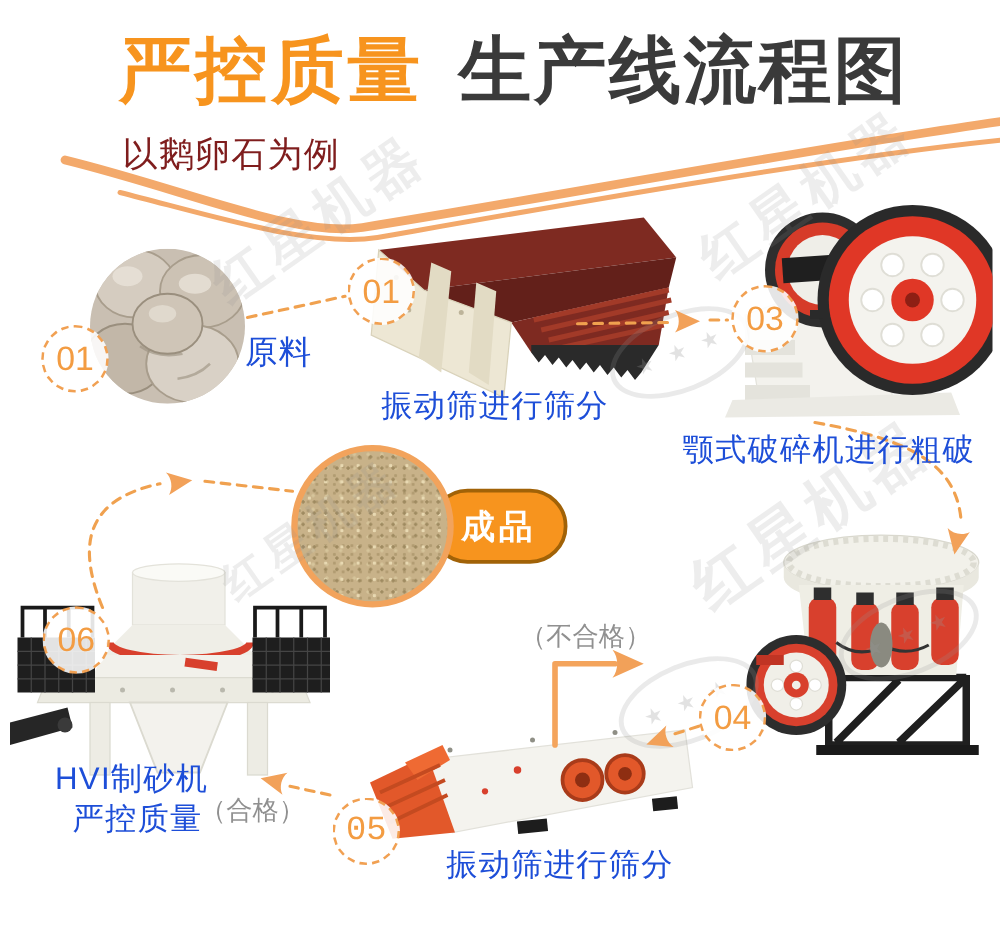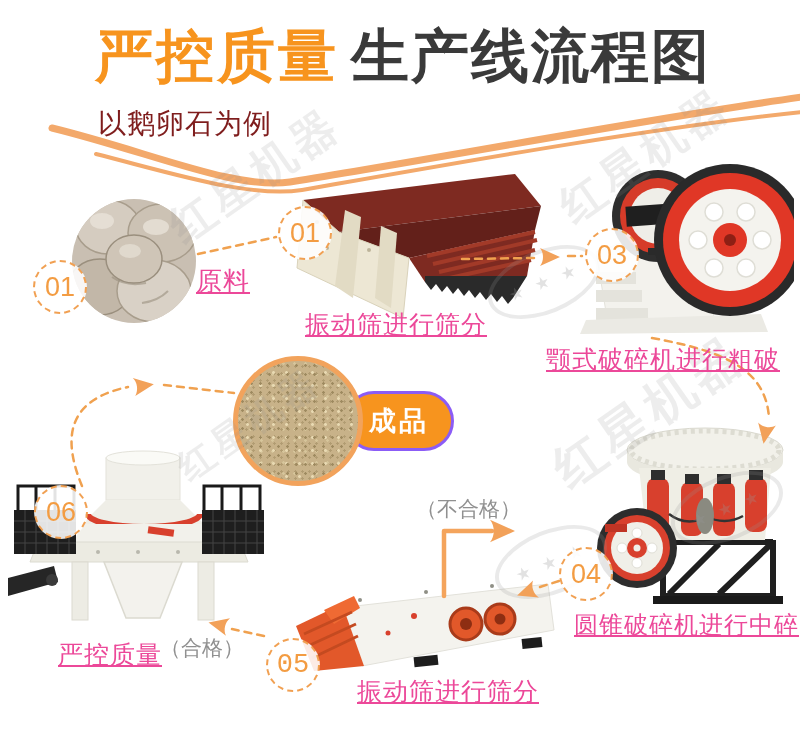--- a/index.html
+++ b/index.html
@@ -5,38 +5,38 @@
   html,body{margin:0;padding:0;background:#fff;}
   .stage{
     position:relative;width:800px;height:750px;background:#ffffff;overflow:hidden;
     font-family:"Liberation Sans","DejaVu Sans",sans-serif;
   }
   .abs{position:absolute;}
 
   
   .title-row{position:absolute;left:95px;top:18px;display:flex;align-items:baseline;white-space:nowrap;}
   .title-accent{font-size:58px;font-weight:bold;color:#F7941E;letter-spacing:3px;}
-  .title-main{font-size:58px;font-weight:bold;color:#3A3A3A;margin-left:12px;letter-spacing:2px;}
+  .title-main{font-size:58px;font-weight:bold;color:#3A3A3A;margin-left:28px;letter-spacing:2px;}
   .subtitle{position:absolute;left:98px;top:105px;font-size:28px;color:#7f1d1d;letter-spacing:1px;}
 
   
   .layer-swoosh{z-index:1;} .layer-img{z-index:2;} .layer-badge{z-index:3;}
   .layer-sand{z-index:4;} .layer-conn{z-index:6;}
 
   
   .step-num{
     position:absolute;width:50px;height:50px;border:2px dashed #F1A052;border-radius:50%;
     background:rgba(255,255,255,0.88);color:#F39C42;font-size:27px;
     display:flex;align-items:center;justify-content:center;z-index:7;
   }
   .n01{left:33px;top:260px;} .n02{left:278px;top:206px;} .n03{left:585px;top:228px;}
   .n04{left:559px;top:547px;} .n05{left:266px;top:638px;font-family:Liberation Mono, monospace;} .n06{left:34px;top:485px;}
 
   
-  .lbl{position:absolute;color:#ec4899;font-size:25px;letter-spacing:1px;z-index:7;white-space:nowrap;text-decoration:underline;}
+  .lbl{position:absolute;color:#1d4ed8;font-size:25px;letter-spacing:1px;z-index:7;white-space:nowrap;}
   .lbl-raw{left:196px;top:264px;font-size:26px;}
   .lbl-feeder{left:305px;top:308px;}
   .lbl-jaw{left:546px;top:343px;}
   .lbl-cone{left:574px;top:609px;font-size:24px;}
   .lbl-screen{left:357px;top:675px;}
   .lbl-hvi1{left:44px;top:606px;}
   .lbl-hvi2{left:58px;top:638px;}
   .note{position:absolute;color:#909090;font-size:21px;z-index:7;white-space:nowrap;}
   .note-ok{left:160px;top:634px;}
   .note-ng{left:416px;top:495px;}
@@ -51,21 +51,21 @@
     background-image:
       radial-gradient(circle,#9e8a60 1.1px,transparent 1.5px),
       radial-gradient(circle,#e8d9b2 1.2px,transparent 1.6px),
       radial-gradient(circle,#b19c72 1px,transparent 1.4px),
       radial-gradient(circle,#d6c59b 1.1px,transparent 1.5px);
     background-size:9px 9px,13px 13px,7px 7px,11px 11px;
     background-position:0 0,3px 5px,5px 2px,7px 8px;
   }
   .product-badge{
     position:absolute;left:344px;top:391px;width:104px;height:54px;border-radius:30px;
-    background:#F7941E;border:3px solid #8b5cf6;display:flex;align-items:center;justify-content:center;
+    background:#F7941E;border:3px solid #a16207;display:flex;align-items:center;justify-content:center;
   }
   .product-badge span{color:#ffffff;font-size:27px;font-weight:bold;letter-spacing:3px;}
 
   
   .wm-text{
     position:absolute;font-size:44px;font-weight:bold;color:rgba(145,145,145,0.16);
     transform:rotate(-35deg);transform-origin:left top;letter-spacing:5px;white-space:nowrap;z-index:5;
   }
   .wmt1{left:158px;top:208px;} .wmt2{left:548px;top:188px;} .wmt3{left:540px;top:448px;font-size:50px;} .wmt4{left:168px;top:452px;font-size:36px;}
   .wm-logo{
@@ -281,19 +281,19 @@
   <div class="step-num n01">01</div>
   <div class="step-num n02">01</div>
   <div class="step-num n03">03</div>
   <div class="step-num n04">04</div>
   <div class="step-num n05">05</div>
   <div class="step-num n06">06</div>
 
   <div class="lbl lbl-raw">原料</div>
   <div class="lbl lbl-feeder">振动筛进行筛分</div>
   <div class="lbl lbl-jaw">颚式破碎机进行粗破</div>
-  <div class="lbl lbl-cone">圆锥破碎机进行中碎</div>
   <div class="lbl lbl-screen">振动筛进行筛分</div>
+  <div class="lbl lbl-hvi1">HVI制砂机</div>
   <div class="lbl lbl-hvi2">严控质量</div>
   <div class="note note-ok">（合格）</div>
   <div class="note note-ng">（不合格）</div>
 
 </div>
 
 </body></html>

